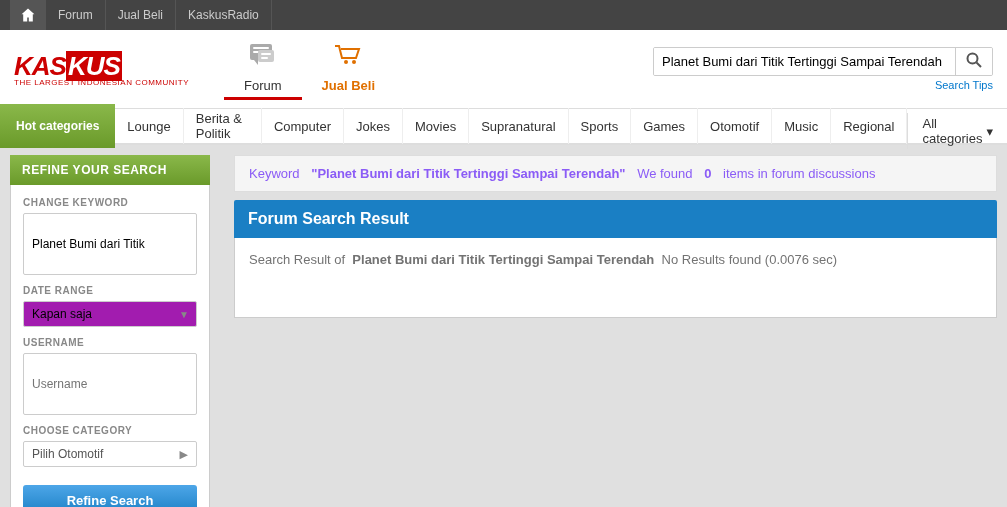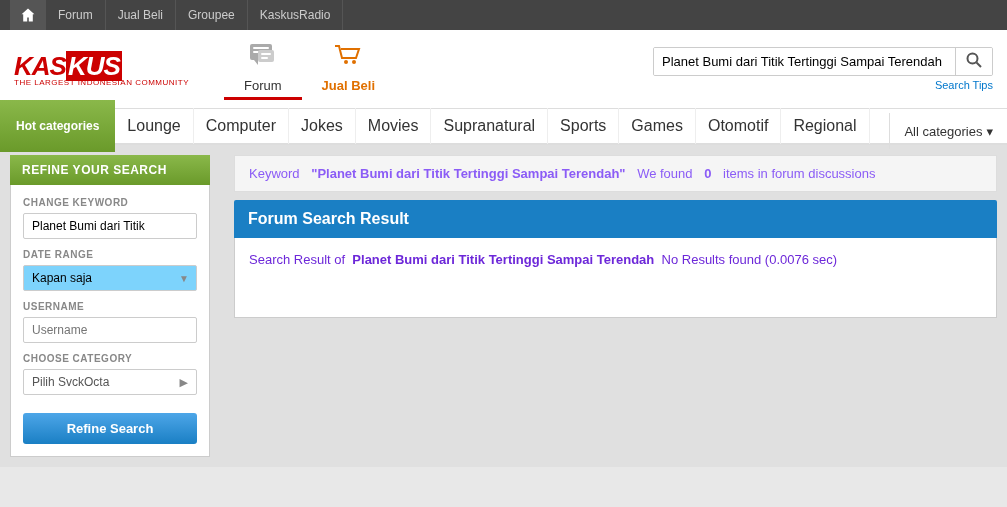--- a/index.html
+++ b/index.html
@@ -133,34 +133,34 @@
       align-items: center;
       border-bottom: 2px solid #ddd;
       height: 36px;
     }
     .hot-cat-btn {
       background: linear-gradient(to bottom, #8ab84a, #6a9a2a);
       color: #fff;
       font-size: 12px;
       font-weight: bold;
       padding: 0 16px;
-      height: 52px;
+      height: 44px;
       display: flex;
       align-items: center;
       cursor: pointer;
       border: none;
       white-space: nowrap;
     }
     .cat-item {
       padding: 0 12px;
       height: 36px;
       display: flex;
       align-items: center;
       cursor: pointer;
-      font-size: 16px;
+      font-size: 13px;
       color: #333;
       border-right: 1px solid #eee;
     }
     .cat-spacer { flex: 1; }
     .all-cat-btn {
       display: flex;
       align-items: center;
       gap: 4px;
       padding: 0 14px;
       height: 36px;
@@ -204,38 +204,38 @@
       font-weight: bold;
       letter-spacing: 0.5px;
       text-transform: uppercase;
       margin-bottom: 5px;
       margin-top: 10px;
     }
     .refine-label:first-child { margin-top: 0; }
     .refine-input {
       width: 100%;
       border: 1px solid #ccc;
-      padding: 5px 8px;
+      padding: 23px 8px;
       font-size: 12px;
       border-radius: 2px;
       outline: none;
     }
     .refine-select-wrap {
       position: relative;
       width: 100%;
     }
     .refine-select {
       width: 100%;
       border: 1px solid #ccc;
       padding: 5px 8px;
       font-size: 12px;
       border-radius: 2px;
       outline: none;
       appearance: none;
-      background: #7dd3fc;
+      background: #a21caf;
       cursor: pointer;
     }
     .select-arrow {
       position: absolute;
       right: 8px;
       top: 50%;
       transform: translateY(-50%);
       color: #888;
       font-size: 10px;
       pointer-events: none;
@@ -274,21 +274,21 @@
       padding: 10px 14px;
       border-radius: 2px 2px 0 0;
     }
     .results-body {
       background: #fff;
       border: 1px solid #ccc;
       border-top: none;
       padding: 14px;
       min-height: 80px;
     }
-    .results-text { font-size: 13px; color: #6d28d9; }
+    .results-text { font-size: 13px; color: #737373; }
     .results-text strong { font-weight: bold; }
 
     
     .keyword-banner {
       background: #f5f5f5;
       border: 1px solid #ddd;
       padding: 10px 14px;
       font-size: 13px;
       color: #8b5cf6;
       margin-bottom: 8px;
@@ -315,21 +315,20 @@
 
 <div class="top-nav">
   <div class="top-nav-left">
     <div class="home-icon-wrap">
       <svg class="home-svg" viewBox="0 0 20 20">
         <path d="M10 2L2 9h2v9h5v-5h2v5h5V9h2L10 2z"></path>
       </svg>
     </div>
     <div class="top-nav-item">Forum</div>
     <div class="top-nav-item">Jual Beli</div>
-    <div class="top-nav-item">Groupee</div>
     <div class="top-nav-item">KaskusRadio</div>
   </div>
 </div>
 
 <div class="header">
   <div class="logo-wrap">
     <div style="cursor:pointer;">
       <div class="logo-text">
         <span style="color:#cc0000; font-style:italic; font-size:26px; font-weight:900; font-family:Arial;">KAS</span><span style="color:#cc0000; font-style:italic; font-size:26px; font-weight:900; font-family:Arial; background:#cc0000; color:#fff; padding:0 2px;">KUS</span>
       </div>
@@ -372,27 +371,29 @@
         </svg>
       </button>
     </div>
     <span class="search-tips">Search Tips</span>
   </div>
 </div>
 
 <div class="cat-bar">
   <button class="hot-cat-btn">Hot categories</button>
   <div class="cat-item">Lounge</div>
+  <div class="cat-item">Berita &amp; Politik</div>
   <div class="cat-item">Computer</div>
   <div class="cat-item">Jokes</div>
   <div class="cat-item">Movies</div>
   <div class="cat-item">Supranatural</div>
   <div class="cat-item">Sports</div>
   <div class="cat-item">Games</div>
   <div class="cat-item">Otomotif</div>
+  <div class="cat-item">Music</div>
   <div class="cat-item">Regional</div>
   <div class="cat-spacer"></div>
   <div class="all-cat-btn">
     <span>All categories</span>
     <span>▾</span>
   </div>
 </div>
 
 <div class="main-area">
 
@@ -411,21 +412,21 @@
           <option>Bulan ini</option>
         </select>
         <span class="select-arrow">▼</span>
       </div>
 
       <div class="refine-label">USERNAME</div>
       <input type="text" class="refine-input" placeholder="Username" style="">
 
       <div class="refine-label">CHOOSE CATEGORY</div>
       <div class="refine-category-wrap">
-        <span class="refine-category-text">Pilih SvckOcta</span>
+        <span class="refine-category-text">Pilih Otomotif</span>
         <span class="refine-cat-arrow">▶</span>
       </div>
 
       <button class="refine-btn">Refine Search</button>
     </div>
   </div>
 
   <div class="results-panel">
 
     <div class="keyword-banner">

